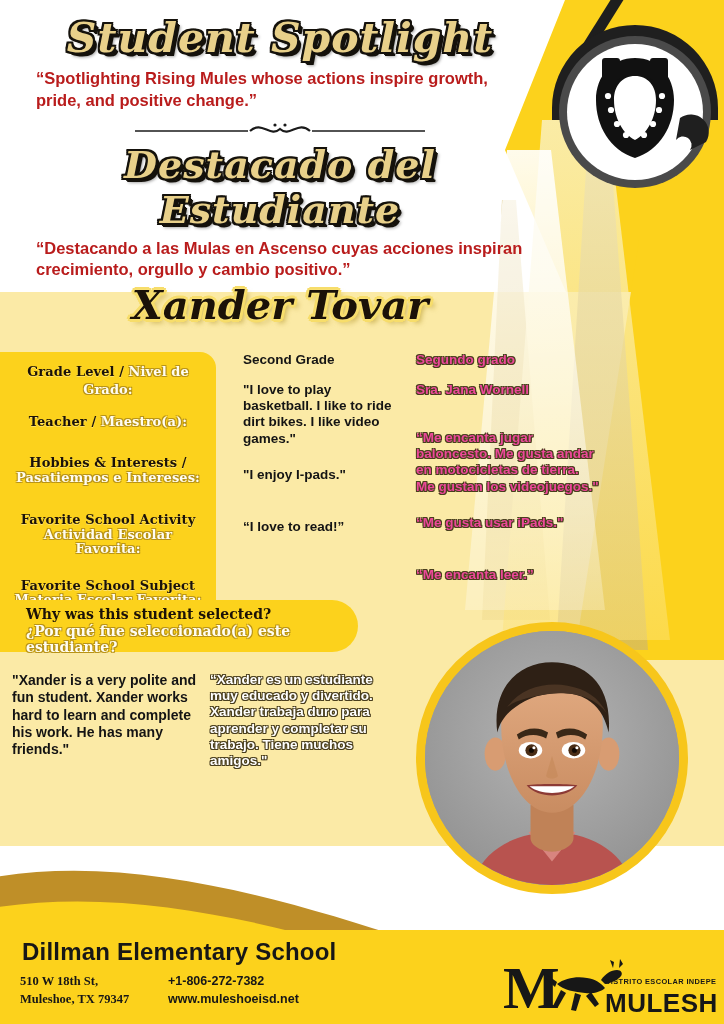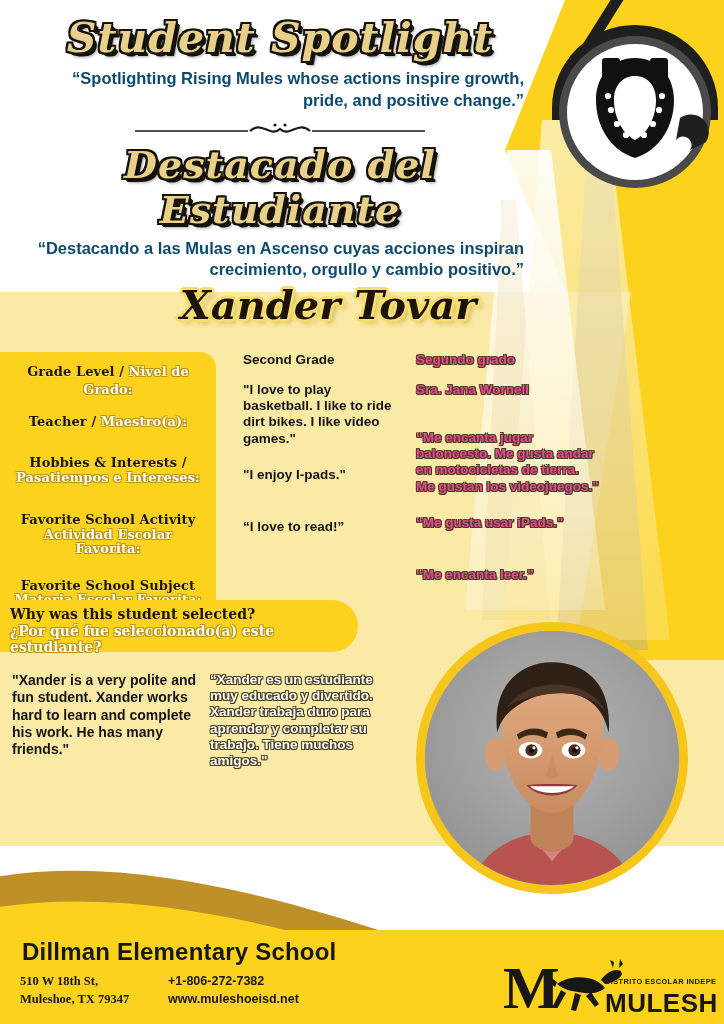--- a/index.html
+++ b/index.html
@@ -90,24 +90,24 @@
     text-align:center;
     letter-spacing:1px;
     text-shadow:
        2px 0 0 #15120c, -2px 0 0 #15120c, 0 2px 0 #15120c, 0 -2px 0 #15120c,
        2px 2px 0 #15120c, -2px 2px 0 #15120c, 2px -2px 0 #15120c, -2px -2px 0 #15120c,
        3px 3px 0 #15120c, 4px 4px 0 #15120c, 5px 5px 3px rgba(0,0,0,.35);
   }
   #title-en{font-size:41px;padding-top:14px;}
   #title-es{font-size:38px;padding-top:2px;}
   .sub{
-    text-align:right;
+    text-align:left;
     font-family:"Liberation Sans", sans-serif;
     font-weight:bold;
-    color:#0c4a6e;
+    color:#b91c1c;
     font-size:16.5px;
     line-height:1.32;
     padding:6px 36px 0 36px;
   }
   .divider{
     width:300px;height:18px;margin:10px auto 0 auto;position:relative;
   }
 
   
   .student-name{
@@ -115,21 +115,20 @@
     text-align:center;
     font-family:"DejaVu Serif", serif;
     font-style:italic;font-weight:bold;
     font-size:40px;
     color:#1b1208;
     text-shadow:
       0 0 2px #ffe98a, 2px 2px 0 #f7dd6a, -2px 2px 0 #f7dd6a,
       2px -2px 0 #f7dd6a, -2px -2px 0 #f7dd6a,
       0 3px 0 #f7dd6a, 3px 0 0 #f7dd6a, -3px 0 0 #f7dd6a, 0 -3px 0 #f7dd6a,
       4px 4px 5px rgba(180,150,40,.6);
-    padding-left: 48px;
   }
 
   
   .labels-panel{
     position:absolute;left:0;top:352px;width:196px;
     background:#fcd21c;border-radius:0 16px 16px 0;
     padding:10px 10px 12px 10px;z-index:14;
   }
   .row-label{margin-bottom:2px;text-align:center;}
   .lab-en{
@@ -160,21 +159,21 @@
     font-weight:bold;font-size:13.5px;color:#ec4899;
     line-height:1.2;
     text-shadow:1px 1px 0 #4a3f1e,-1px 1px 0 #4a3f1e,1px -1px 0 #4a3f1e,
                 -1px -1px 0 #4a3f1e,0 1px 0 #4a3f1e,1px 0 0 #4a3f1e;
   }
 
   
   .why-bar{
     position:absolute;left:0;top:600px;width:358px;height:52px;
     background:#fcd21c;border-radius:0 26px 26px 0;z-index:14;
-    padding:6px 0 0 10px;box-sizing:border-box;
+    padding:6px 0 0 26px;box-sizing:border-box;
   }
   .why-en{
     font-family:"DejaVu Serif", serif;font-weight:bold;
     font-size:14px;color:#1b1208;line-height:1.18;
   }
   .why-es{
     font-family:"DejaVu Serif", serif;font-weight:bold;
     font-size:14px;color:#fffdf2;line-height:1.18;
     text-shadow:1px 1px 0 #b89318,-1px 1px 0 #b89318,1px -1px 0 #b89318,-1px -1px 0 #b89318;
   }

